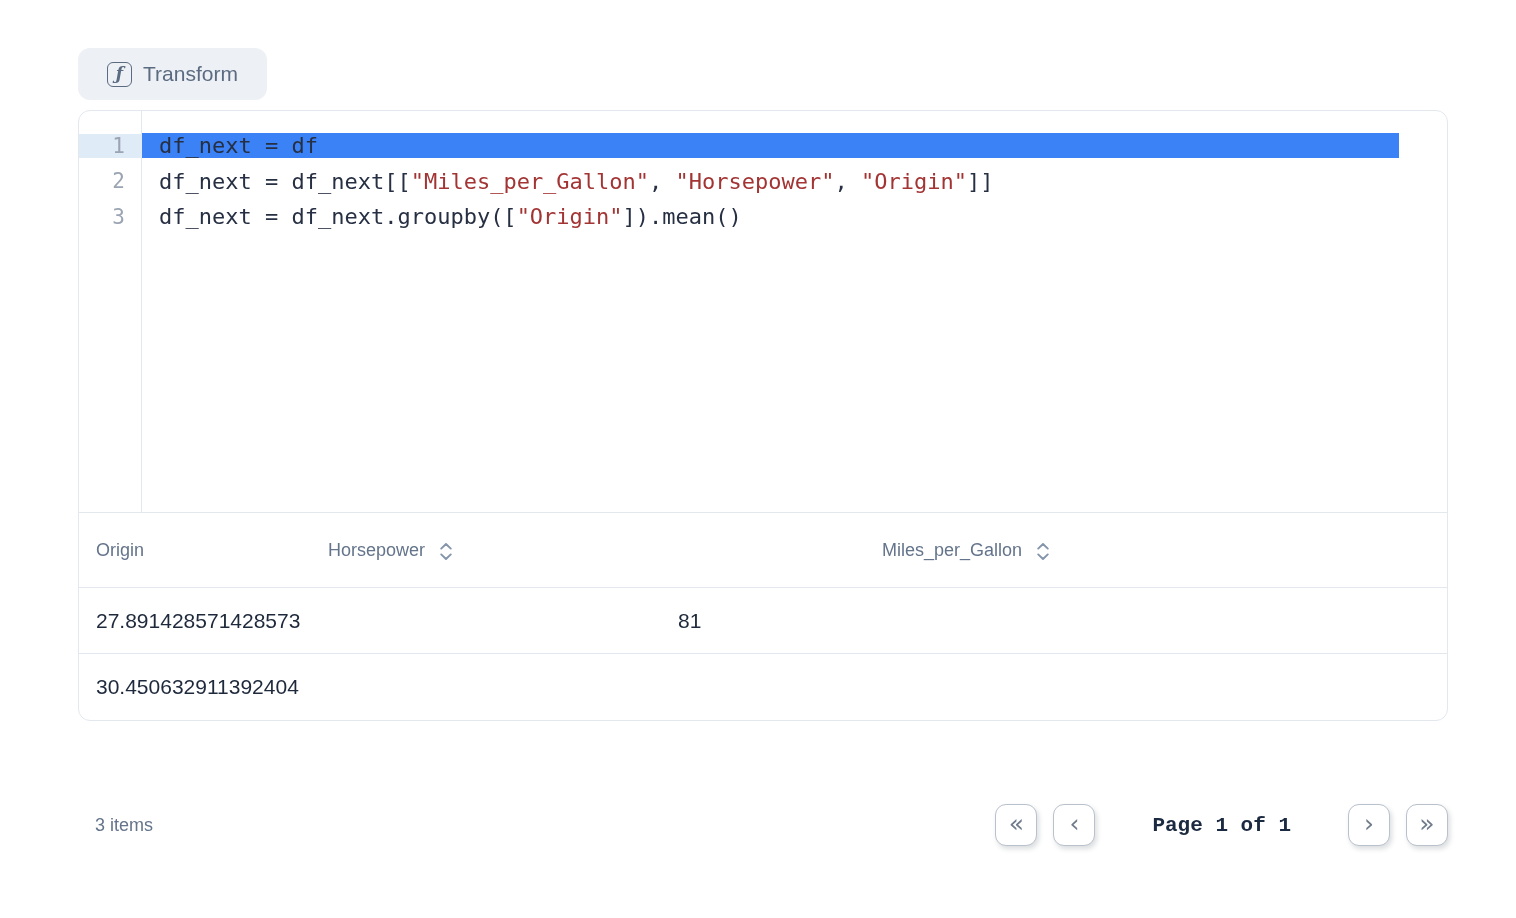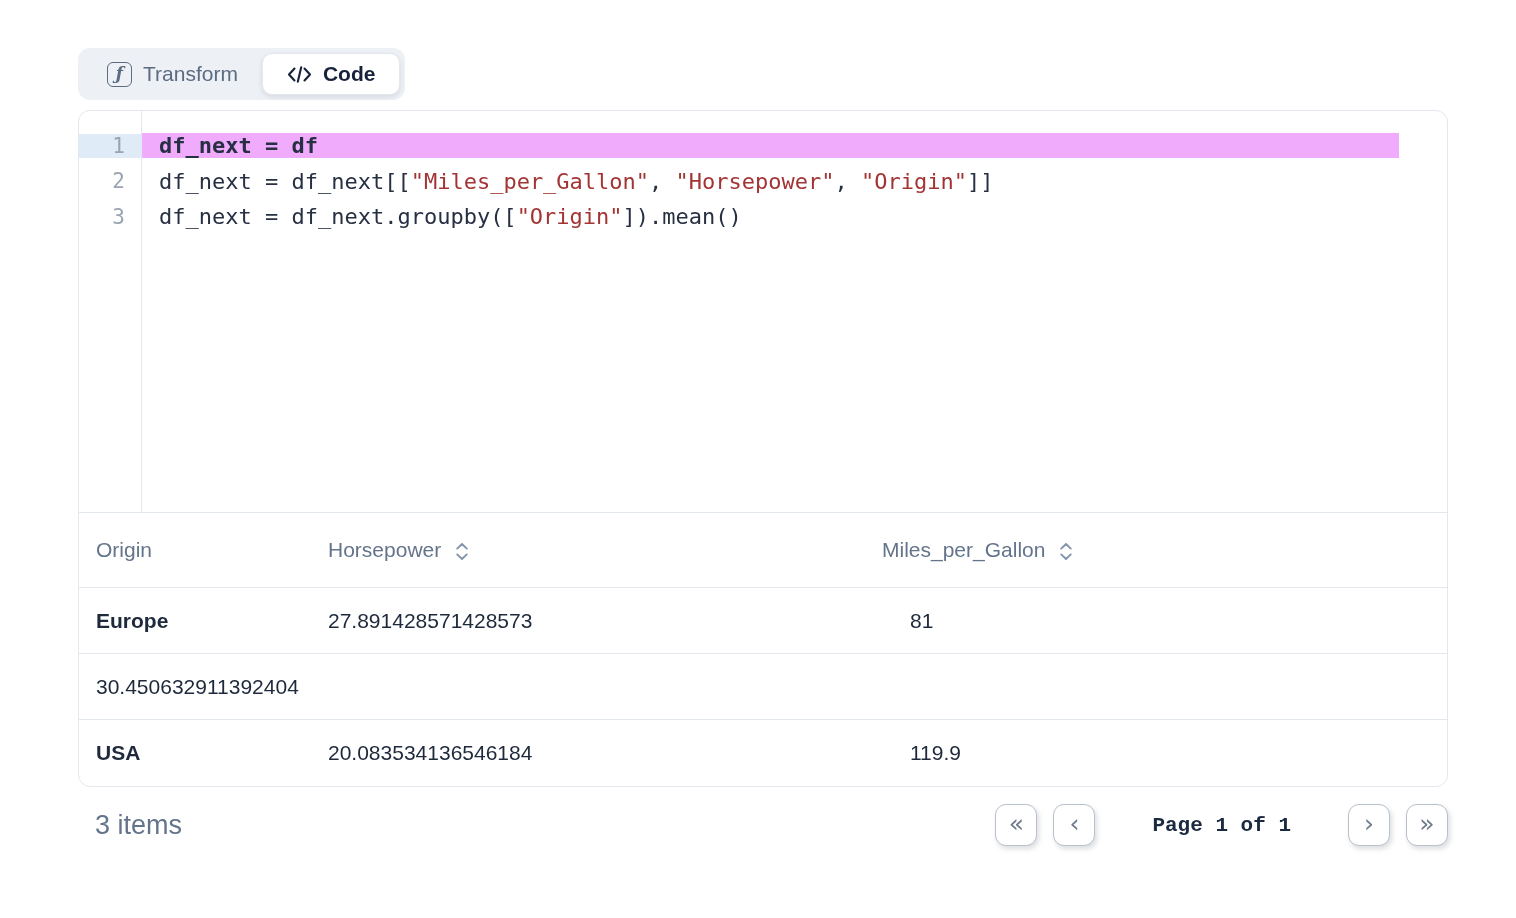--- a/index.html
+++ b/index.html
@@ -61,50 +61,50 @@
     position: absolute; left: 62px; top: 0; bottom: 0;
     width: 1px; background: #e3e8ef;
   }
   .code-line { display: flex; height: 35.5px; align-items: center; position: relative; }
   .ln {
     flex: 0 0 63px; width: 63px; text-align: right;
     padding-right: 17px; color: #9aa4b2; font-size: 21px;
   }
   .lc { padding-left: 17px; white-space: pre; color: #273043; }
   .code-line.active .ln { background: #e0ebf8; }
-  .code-line.active .lc { background: #f0abfc; flex: 1; margin-right: 48px; font-weight: bold; }
+  .code-line.active .lc { background: #3b82f6; flex: 1; margin-right: 48px; }
   .tok.str { color: #a33434; }
 
   
   .tsection { border-top: 1px solid #e3e8ef; }
   .thead {
     display: flex; height: 75px; align-items: center;
     border-bottom: 1px solid #e3e8ef;
-    color: #64748b; font-size: 21px;
+    color: #64748b; font-size: 18px;
   }
   .trow {
     display: flex; height: 66px; align-items: center;
     border-bottom: 1px solid #e3e8ef;
     font-size: 21px; color: #1e293b;
   }
   .trow:last-child { border-bottom: none; }
   .cell { padding-left: 17px; display: flex; align-items: center; gap: 14px; }
   .col-0 { width: 232px; }
   .col-1 { width: 582px; }
   .col-2 { flex: 1; }
   .trow .col-0 { font-weight: 700; }
   .sort-icon svg { display: block; margin-top: 2px; }
   .thead .sortable { cursor: pointer; }
 
   
   .footer {
     position: absolute; left: 78px; top: 804px; width: 1370px;
     display: flex; align-items: center; justify-content: space-between;
   }
-  .items-count { color: #64748b; font-size: 27px; padding-left: 17px; }
+  .items-count { color: #64748b; font-size: 18px; padding-left: 17px; }
   .pager { display: flex; align-items: center; }
   .pbtn {
     width: 42px; height: 42px;
     border: 1px solid #b9c1cc; border-radius: 11px;
     background: #fff; cursor: pointer;
     box-shadow: 2px 3px 5px rgba(31,41,55,.16);
     color: #707c8c; font-size: 25px; line-height: 1;
     display: flex; align-items: center; justify-content: center;
     font-family: "DejaVu Sans", sans-serif;
     padding-bottom: 4px;
@@ -115,30 +115,20 @@
   }
 </style>
 </head>
 <body>
 
 <div class="tabbar">
   <button class="tab">
     <span class="ficon">ƒ</span>
     <span>Transform</span>
   </button>
-  <button class="tab active">
-    <span class="code-icon">
-      <svg width="25" height="21" viewBox="0 0 25 21" fill="none" stroke="#16213a" stroke-width="2.1" stroke-linecap="round" stroke-linejoin="round">
-        <polyline points="7.5,4.5 2,10.5 7.5,16.5"></polyline>
-        <polyline points="17.5,4.5 23,10.5 17.5,16.5"></polyline>
-        <line x1="14.2" y1="3.2" x2="10.8" y2="17.8"></line>
-      </svg>
-    </span>
-    <span>Code</span>
-  </button>
 </div>
 
 <div class="panel">
 
   <div class="editor" id="editor">
     <div class="gutter-divider"></div>
 
   <div class="code-line active">
         <span class="ln">1</span>
         <span class="lc"><span class="tok">df_next = df</span></span>
@@ -174,31 +164,25 @@
             <svg width="14" height="19" viewBox="0 0 14 19" fill="none" stroke="#8494ab" stroke-width="1.9" stroke-linecap="round" stroke-linejoin="round">
               <polyline points="2.2,6.6 7,2 11.8,6.6"></polyline>
               <polyline points="2.2,12.4 7,17 11.8,12.4"></polyline>
             </svg>
           </span>
         </div>
       </div>
     <div id="tbody">
 
     <div class="trow">
-          <div class="cell col-0">Europe</div>
           <div class="cell col-1">27.891428571428573</div>
           <div class="cell col-2">81</div>
         </div>
         <div class="trow">
           <div class="cell col-1">30.450632911392404</div>
-        </div>
-        <div class="trow">
-          <div class="cell col-0">USA</div>
-          <div class="cell col-1">20.083534136546184</div>
-          <div class="cell col-2">119.9</div>
         </div>
       </div>
   </div>
 
 </div>
 
 <div class="footer">
   <span class="items-count">3 items</span>
   <div class="pager">
     <button class="pbtn">

